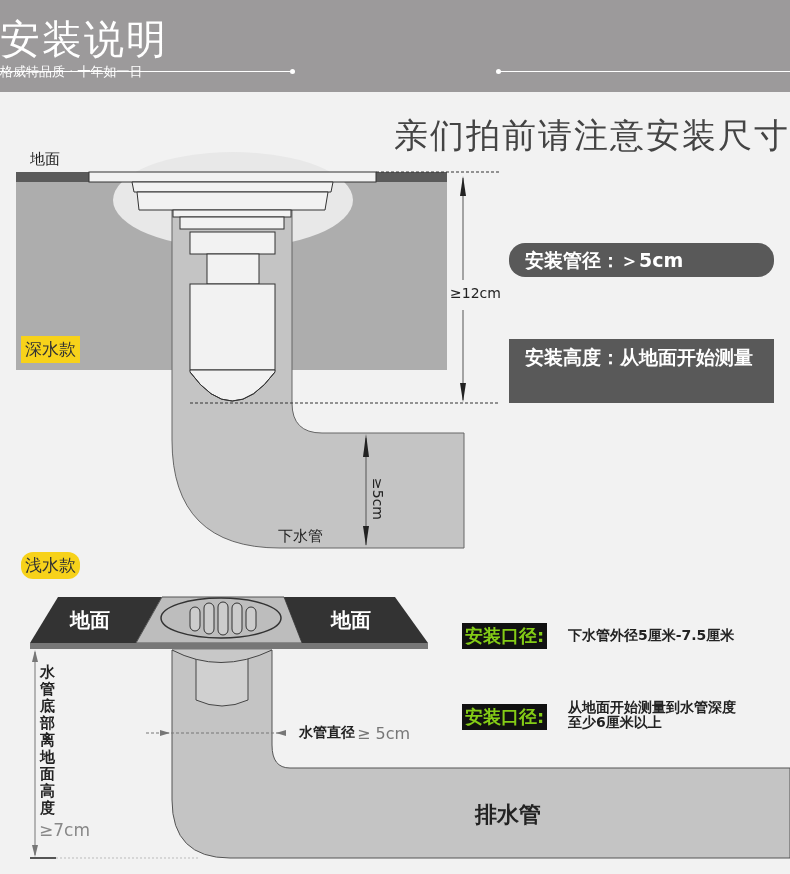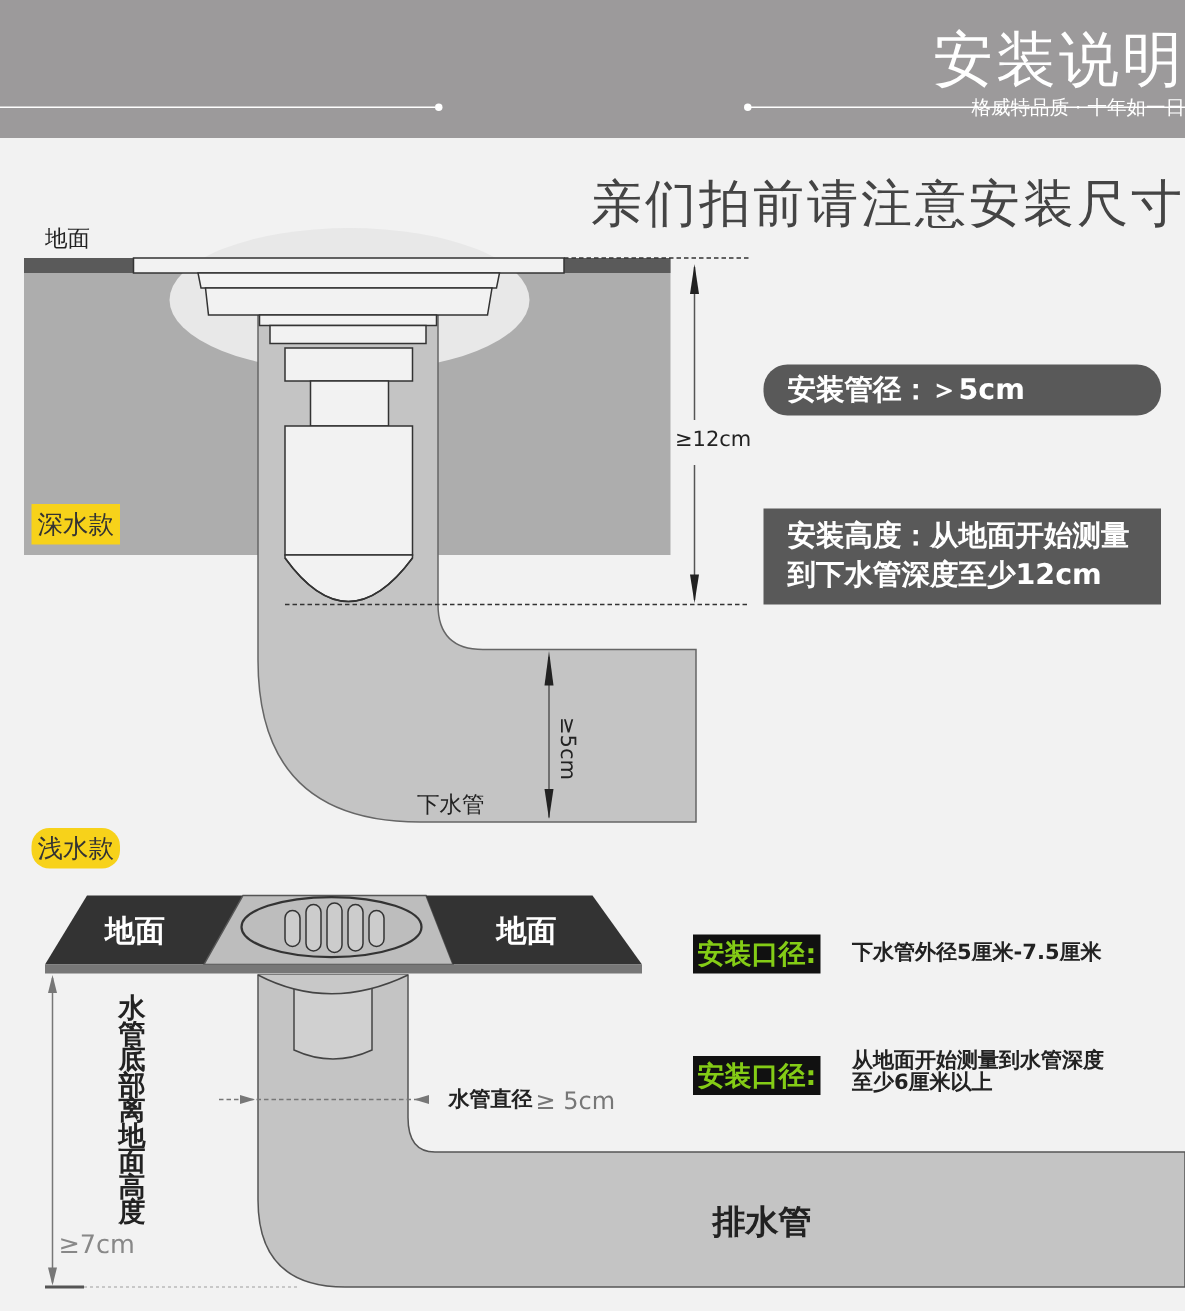--- a/index.html
+++ b/index.html
@@ -1,21 +1,21 @@
 <!DOCTYPE html>
 <html><head>
 <meta charset="utf-8">
 <style>
   * { box-sizing: border-box; margin: 0; padding: 0; }
   body { width: 790px; height: 874px; background: #f2f2f2; font-family: "DejaVu Sans", "Liberation Sans", sans-serif; position: relative; overflow: hidden; }
   .header { position: absolute; left: 0; top: 0; width: 790px; height: 92px; background: #9c9a9b; }
-  .header-title { position: absolute; left: 0; width: 790px; top: 12px; text-align: right; color: #fff; font-size: 40px; font-weight: 200; letter-spacing: 2px; }
+  .header-title { position: absolute; left: 0; width: 790px; top: 12px; text-align: left; color: #fff; font-size: 40px; font-weight: 200; letter-spacing: 2px; }
   .header-line { position: absolute; top: 71px; height: 1px; background: #fff; }
   .header-dot { position: absolute; top: 69px; width: 5px; height: 5px; border-radius: 50%; background: #fff; }
-  .header-sub { position: absolute; left: 0; width: 790px; top: 63px; text-align: right; color: #fff; font-size: 13px; }
+  .header-sub { position: absolute; left: 0; width: 790px; top: 63px; text-align: left; color: #fff; font-size: 13px; }
   .sub-title { position: absolute; left: 0; width: 790px; top: 113px; text-align: right; color: #444; font-size: 34px; font-weight: 200; letter-spacing: 2px; }
   .label { position: absolute; font-size: 15px; color: #222; white-space: nowrap; }
   .yellow-tag { position: absolute; background: #f7d21a; color: #333; font-size: 17px; padding: 2px 4px; }
   .dark-box { position: absolute; background: #595959; color: #fff; font-weight: bold; font-size: 19px; padding: 4px 16px; line-height: 26px; }
   .black-tag { position: absolute; background: #111; color: #84cc16; font-weight: bold; font-size: 18px; padding: 1px 3px; }
   .desc { position: absolute; font-size: 14px; color: #222; font-weight: bold; line-height: 15px; }
   svg { position: absolute; left: 0; top: 0; }
 </style>
 </head>
 <body>
@@ -92,27 +92,26 @@
 <div class="label" style="left:30px;top:150px;">地面</div>
 <div class="yellow-tag" style="left:21px;top:336px;">深水款</div>
 <div class="label" style="left:450px;top:285px;font-size:14px;">≥12cm</div>
 <div class="label" style="left:357px;top:478px;font-size:14px;transform:rotate(90deg);transform-origin:left top;left:386px;">≥5cm</div>
 <div class="label" style="left:278px;top:527px;">下水管</div>
 <div class="dark-box" style="left:509px;top:243px;width:265px;border-radius:16px;">
   <span>安装管径：＞5cm</span>
 </div>
 <div class="dark-box" style="left:509px;top:339px;width:265px;height:64px;padding-top:5px;">
   <div>安装高度：从地面开始测量</div>
-  <div>到下水管深度至少12cm</div>
 </div>
 
 <div class="yellow-tag" style="left:21px;top:552px;border-radius:12px;">浅水款</div>
 <div class="label" style="left:70px;top:607px;color:#fff;font-weight:bold;font-size:20px;">地面</div>
 <div class="label" style="left:331px;top:607px;color:#fff;font-weight:bold;font-size:20px;">地面</div>
-<div class="label" style="left:40px;top:664px;width:18px;white-space:normal;font-size:18px;font-weight:bold;line-height:17px;margin-left:39px;">水管底部离地面高度</div>
+<div class="label" style="left:40px;top:664px;width:18px;white-space:normal;font-size:15px;font-weight:bold;line-height:17px;">水管底部离地面高度</div>
 <div class="label" style="left:39px;top:820px;color:#888;font-size:17px;">≥7cm</div>
 <div class="label" style="left:299px;top:724px;font-weight:bold;font-size:14px;">水管直径</div>
 <div class="label" style="left:357px;top:724px;color:#777;font-size:16px;">≥ 5cm</div>
 <div class="label" style="left:427px;top:800px;font-weight:bold;font-size:22px;color:#222;margin-left:48px;">排水管</div>
 
 <div class="black-tag" style="left:462px;top:623px;">安装口径:</div>
 <div class="desc" style="left:568px;top:628px;">下水管外径5厘米-7.5厘米</div>
 <div class="black-tag" style="left:462px;top:704px;">安装口径:</div>
 <div class="desc" style="left:568px;top:700px;">从地面开始测量到水管深度</div>
 <div class="desc" style="left:568px;top:715px;">至少6厘米以上</div>

